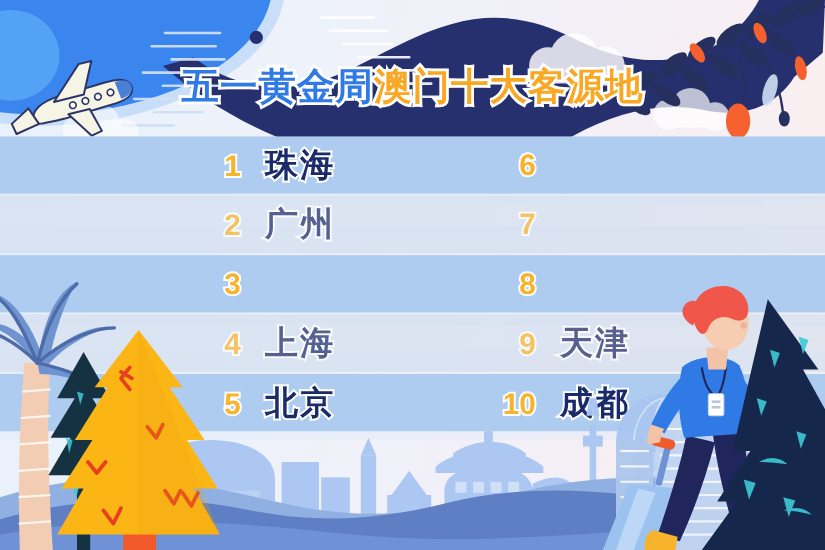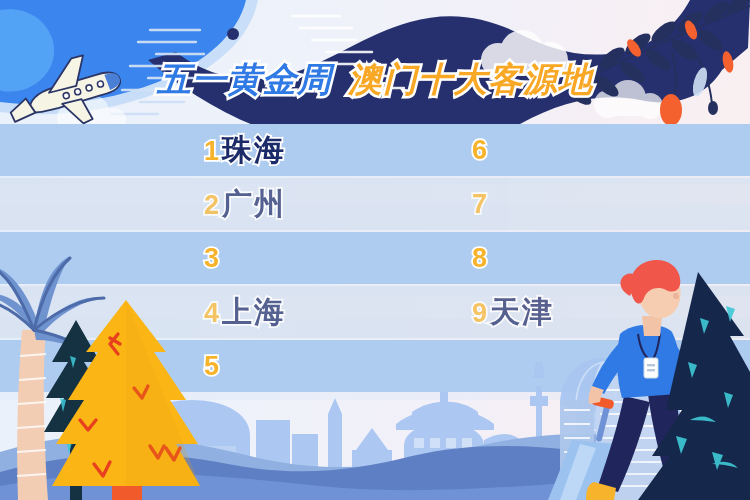--- a/index.html
+++ b/index.html
@@ -16,28 +16,27 @@
   .layer{position:absolute;left:0;top:0;width:750px;height:500px;pointer-events:none;}
 
   
   .title-wrap{
     position:absolute;left:0;top:56px;width:750px;height:46px;
     text-align:center;white-space:nowrap;z-index:40;
   }
   .title-txt{
     display:inline-block;
     font-size:34px;line-height:46px;font-weight:bold;
-    font-style:italic;
     letter-spacing:1px;
     -webkit-text-stroke:5px #ffffff;
     paint-order:stroke fill;
     text-shadow:0 2px 0 rgba(255,255,255,.9);
   }
   .t-blue{color:#2f7ae5;}
-  .t-gold{color:#f9a825;padding-left:16px;}
+  .t-gold{color:#f9a825;}
 
   
   .rank{
     position:absolute;left:0;top:124px;width:750px;z-index:35;
   }
   .rank-row{
     position:relative;height:52px;
     display:flex;align-items:center;
   }
   .rank-row.odd{background:#aecbf0;}
@@ -50,21 +49,21 @@
   .cell.left{width:250px;margin-left:185px;}
   .cell.right{width:220px;margin-left:18px;}
   .num{
     display:inline-block;
     min-width:34px;text-align:right;
     font-size:27px;font-weight:bold;color:#f7b32b;
     -webkit-text-stroke:3.5px #ffffff;
     paint-order:stroke fill;
   }
   .city{
-    display:inline-block;margin-left:3px;
+    display:inline-block;margin-left:22px;
     font-size:30px;font-weight:bold;color:#1b2a68;
     letter-spacing:2px;
     -webkit-text-stroke:3.5px #ffffff;
     paint-order:stroke fill;
   }
 </style>
 </head>
 <body>
 
 <div id="poster">
@@ -238,20 +237,25 @@
       <div class="cell right">
         <span class="num">9</span>
         <span class="city">天津</span>
       </div>
     </div>
     <div class="rank-gap"></div>
 
     <div class="rank-row odd">
       <div class="cell left">
         <span class="num">5</span>
+        <span class="city">北京</span>
+      </div>
+      <div class="cell right">
+        <span class="num">10</span>
+        <span class="city">成都</span>
       </div>
     </div>
 
   </div>
 
   <svg class="layer" viewBox="0 0 750 500" style="z-index:36;">
     <g fill="#a9c6f2" opacity=".95">
 
       <rect x="72" y="418" width="30" height="56"></rect>
       <rect x="104" y="430" width="22" height="44"></rect>

